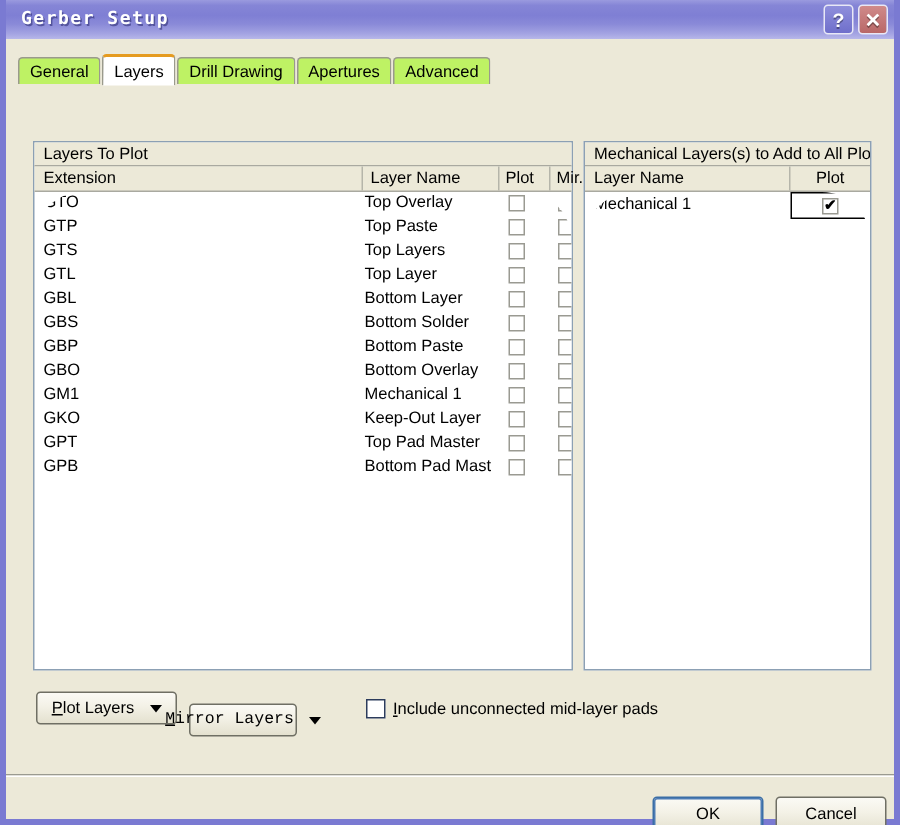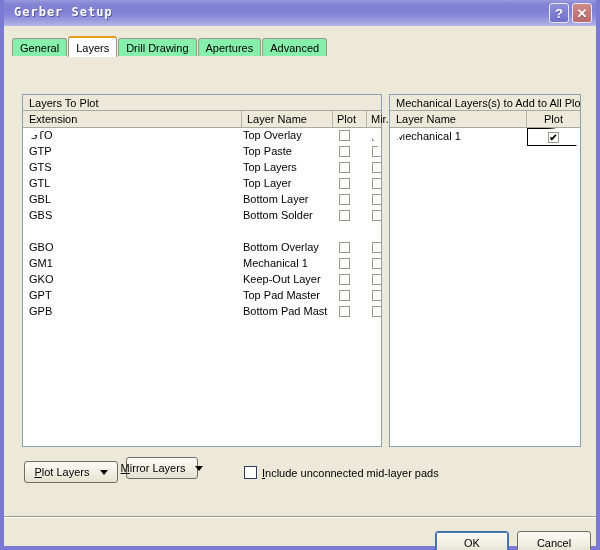--- a/index.html
+++ b/index.html
@@ -74,21 +74,21 @@
     position: absolute;
     left: 8px; top: 10px;
     height: 20px;
     display: flex; align-items: flex-end;
   }
   .tab {
     height: 18px;
     padding: 0 7px;
     margin-right: 1px;
     box-sizing: border-box;
-    background: #86efac;
+    background: #bef264;
     border: 1px solid #9a9a8c;
     border-bottom: none;
     border-radius: 3px 3px 0 0;
     display: flex; align-items: center;
     font-size: 11px;
     color: #000;
     white-space: nowrap;
   }
   .tab.active {
     height: 21px;
@@ -318,20 +318,26 @@
             <div class="cell cell-name">Bottom Layer</div>
             <div class="cbx plot"></div>
             <div class="cbx mirror"></div>
           </div>
           <div class="row" style="top: 80px;">
             <div class="cell cell-ext">GBS</div>
             <div class="cell cell-name">Bottom Solder</div>
             <div class="cbx plot"></div>
             <div class="cbx mirror"></div>
           </div>
+          <div class="row" style="top: 96px;">
+            <div class="cell cell-ext">GBP</div>
+            <div class="cell cell-name">Bottom Paste</div>
+            <div class="cbx plot"></div>
+            <div class="cbx mirror"></div>
+          </div>
           <div class="row" style="top: 112px;">
             <div class="cell cell-ext">GBO</div>
             <div class="cell cell-name">Bottom Overlay</div>
             <div class="cbx plot"></div>
             <div class="cbx mirror"></div>
           </div>
           <div class="row" style="top: 128px;">
             <div class="cell cell-ext">GM1</div>
             <div class="cell cell-name">Mechanical 1</div>
             <div class="cbx plot"></div>
@@ -372,21 +378,21 @@
             </div>
           </div>
         </div>
     </div>
 
     <div class="btn btn-drop" style="left:20px; top:435px; width:94px;">
       <span class="drop-label"><span class="acc">P</span><span>lot Layers</span></span>
       <span class="drop-arrow"></span>
     </div>
 
-    <div class="btn btn-drop" style="left:122px; top:431px; width:72px;">
+    <div class="btn btn-drop" style="left:122px; top:443px; width:72px;font-family:Liberation Mono, monospace;">
       <span class="drop-label"><span class="acc">M</span><span>irror Layers</span></span>
       <span class="drop-arrow"></span>
     </div>
 
     <div class="chkline" style="left:240px; top:440px;">
       <span class="chkbox-big"></span>
       <span><span class="acc">I</span><span>nclude unconnected mid-layer pads</span></span>
     </div>
 
     <div class="separator" style="top:490px;"></div>

